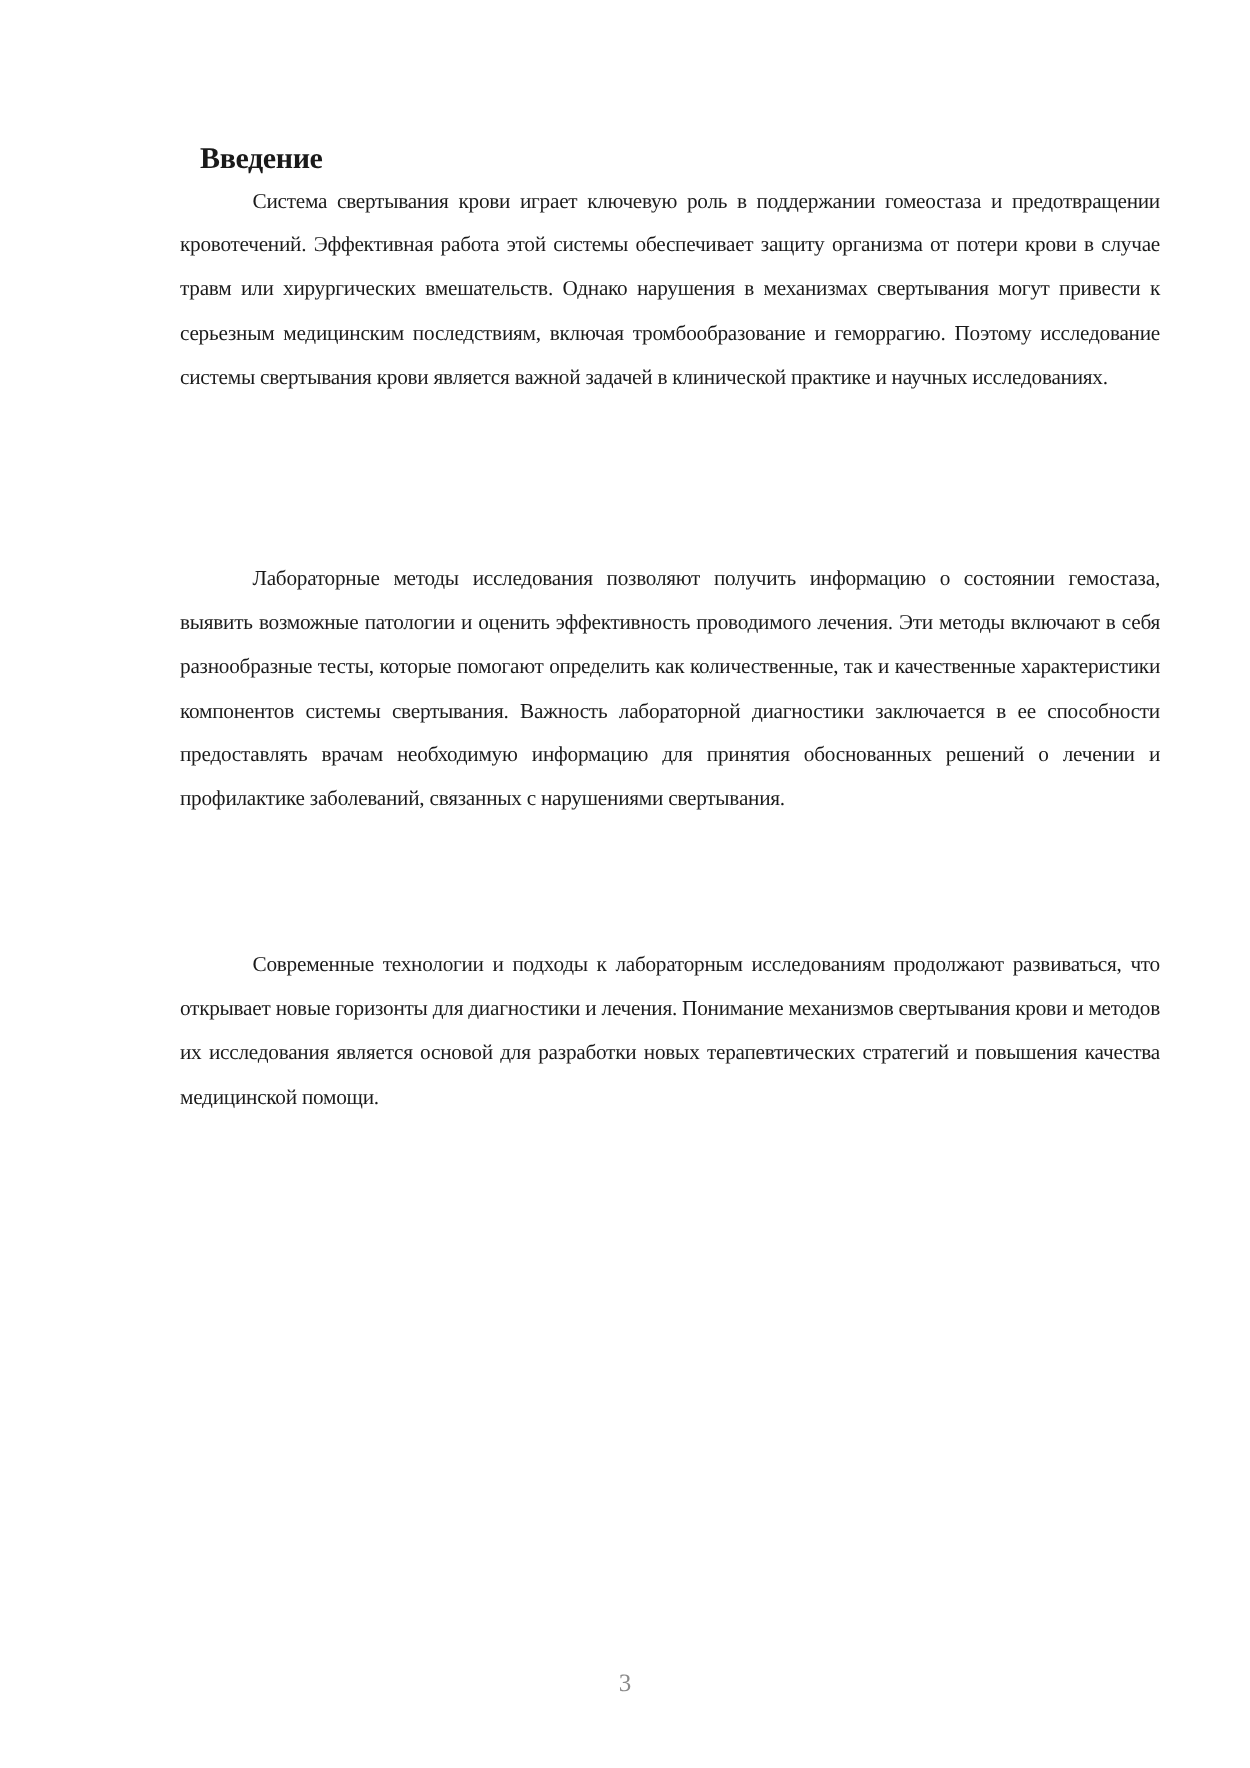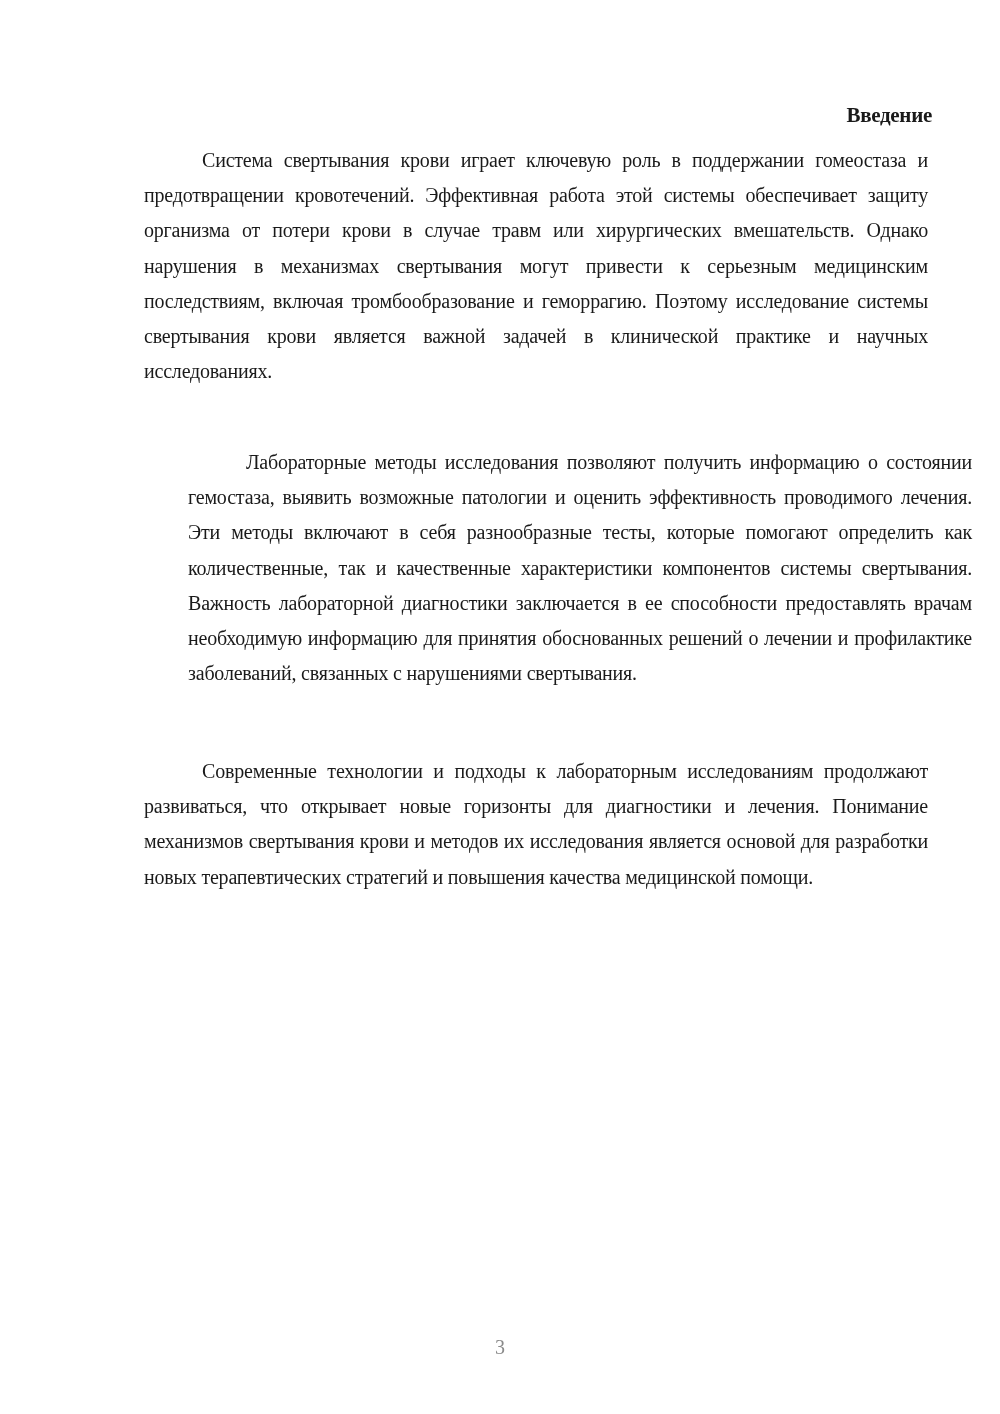--- a/index.html
+++ b/index.html
@@ -19,41 +19,41 @@
       position: absolute;
       left: 144px;
       top: 0;
       width: 784px;
     }
     .title {
       position: absolute;
       top: 97px;
       left: 0;
       width: 784px;
-      text-align: right;
+      text-align: left;
       font-weight: bold;
-      font-size: 21px;
+      font-size: 24px;
       line-height: 28px;
-      margin: 4px;
+      margin: 16px;
       letter-spacing: -0.3px;
     }
     .para {
       position: absolute;
       left: 0;
       width: 784px;
       margin: 0;
-      font-size: 20px;
+      font-size: 17px;
       line-height: 35.2px;
       text-align: justify;
       text-indent: 58px;
       letter-spacing: -0.2px;
       word-spacing: 0px;
     }
     #p1 { top: 143px; }
-    #p2 { top: 445px; margin-left: 44px; }
+    #p2 { top: 445px; }
     #p3 { top: 754px; }
     .page-number {
       position: absolute;
       top: 1334px;
       left: 0;
       width: 1000px;
       text-align: center;
       font-size: 20px;
       line-height: 26px;
       color: #8a8a8a;

